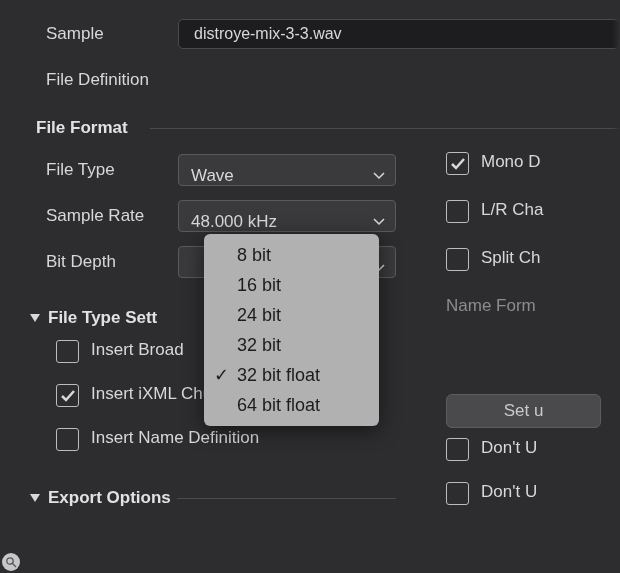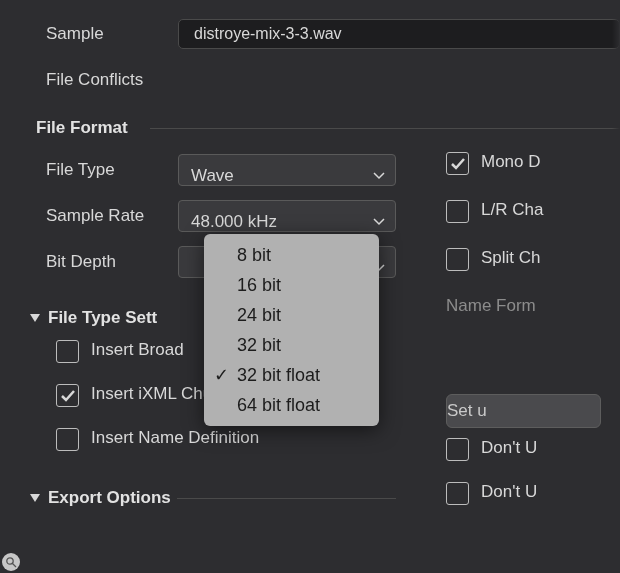--- a/index.html
+++ b/index.html
@@ -106,21 +106,21 @@
   .indent-checks { margin-left: 10px; margin-top:6px; }
   .set-up-btn {
     width: 155px;
     height: 34px;
     background: #4a4a4d;
     border: 1px solid #5d5d5d;
     border-radius: 6px;
     color: #c9c9c9;
     display:flex;
     align-items:center;
-    justify-content:flex-start;
+    justify-content:center;
     cursor:pointer;
     margin-bottom: 10px;
   }
   
   .dropdown-open {
     position: absolute;
     left: 204px;
     top: 234px;
     width: 175px;
     background: #b1b1b1;
@@ -167,21 +167,21 @@
 <body>
 
 <div class="panel">
 
   <div class="row">
     <span class="label">Sample</span>
     <input class="text-input" type="text" value="distroye-mix-3-3.wav" style="">
   </div>
 
   <div class="row">
-    <span class="label" style="width:auto">File Conflicts</span>
+    <span class="label" style="width:auto">File Definition</span>
   </div>
 
   <div class="section-header" style="margin-left:-10px;">
     <span>File Format</span>
     <span class="line"></span>
   </div>
 
   <div class="two-cols">
     <div class="col-left">
 

